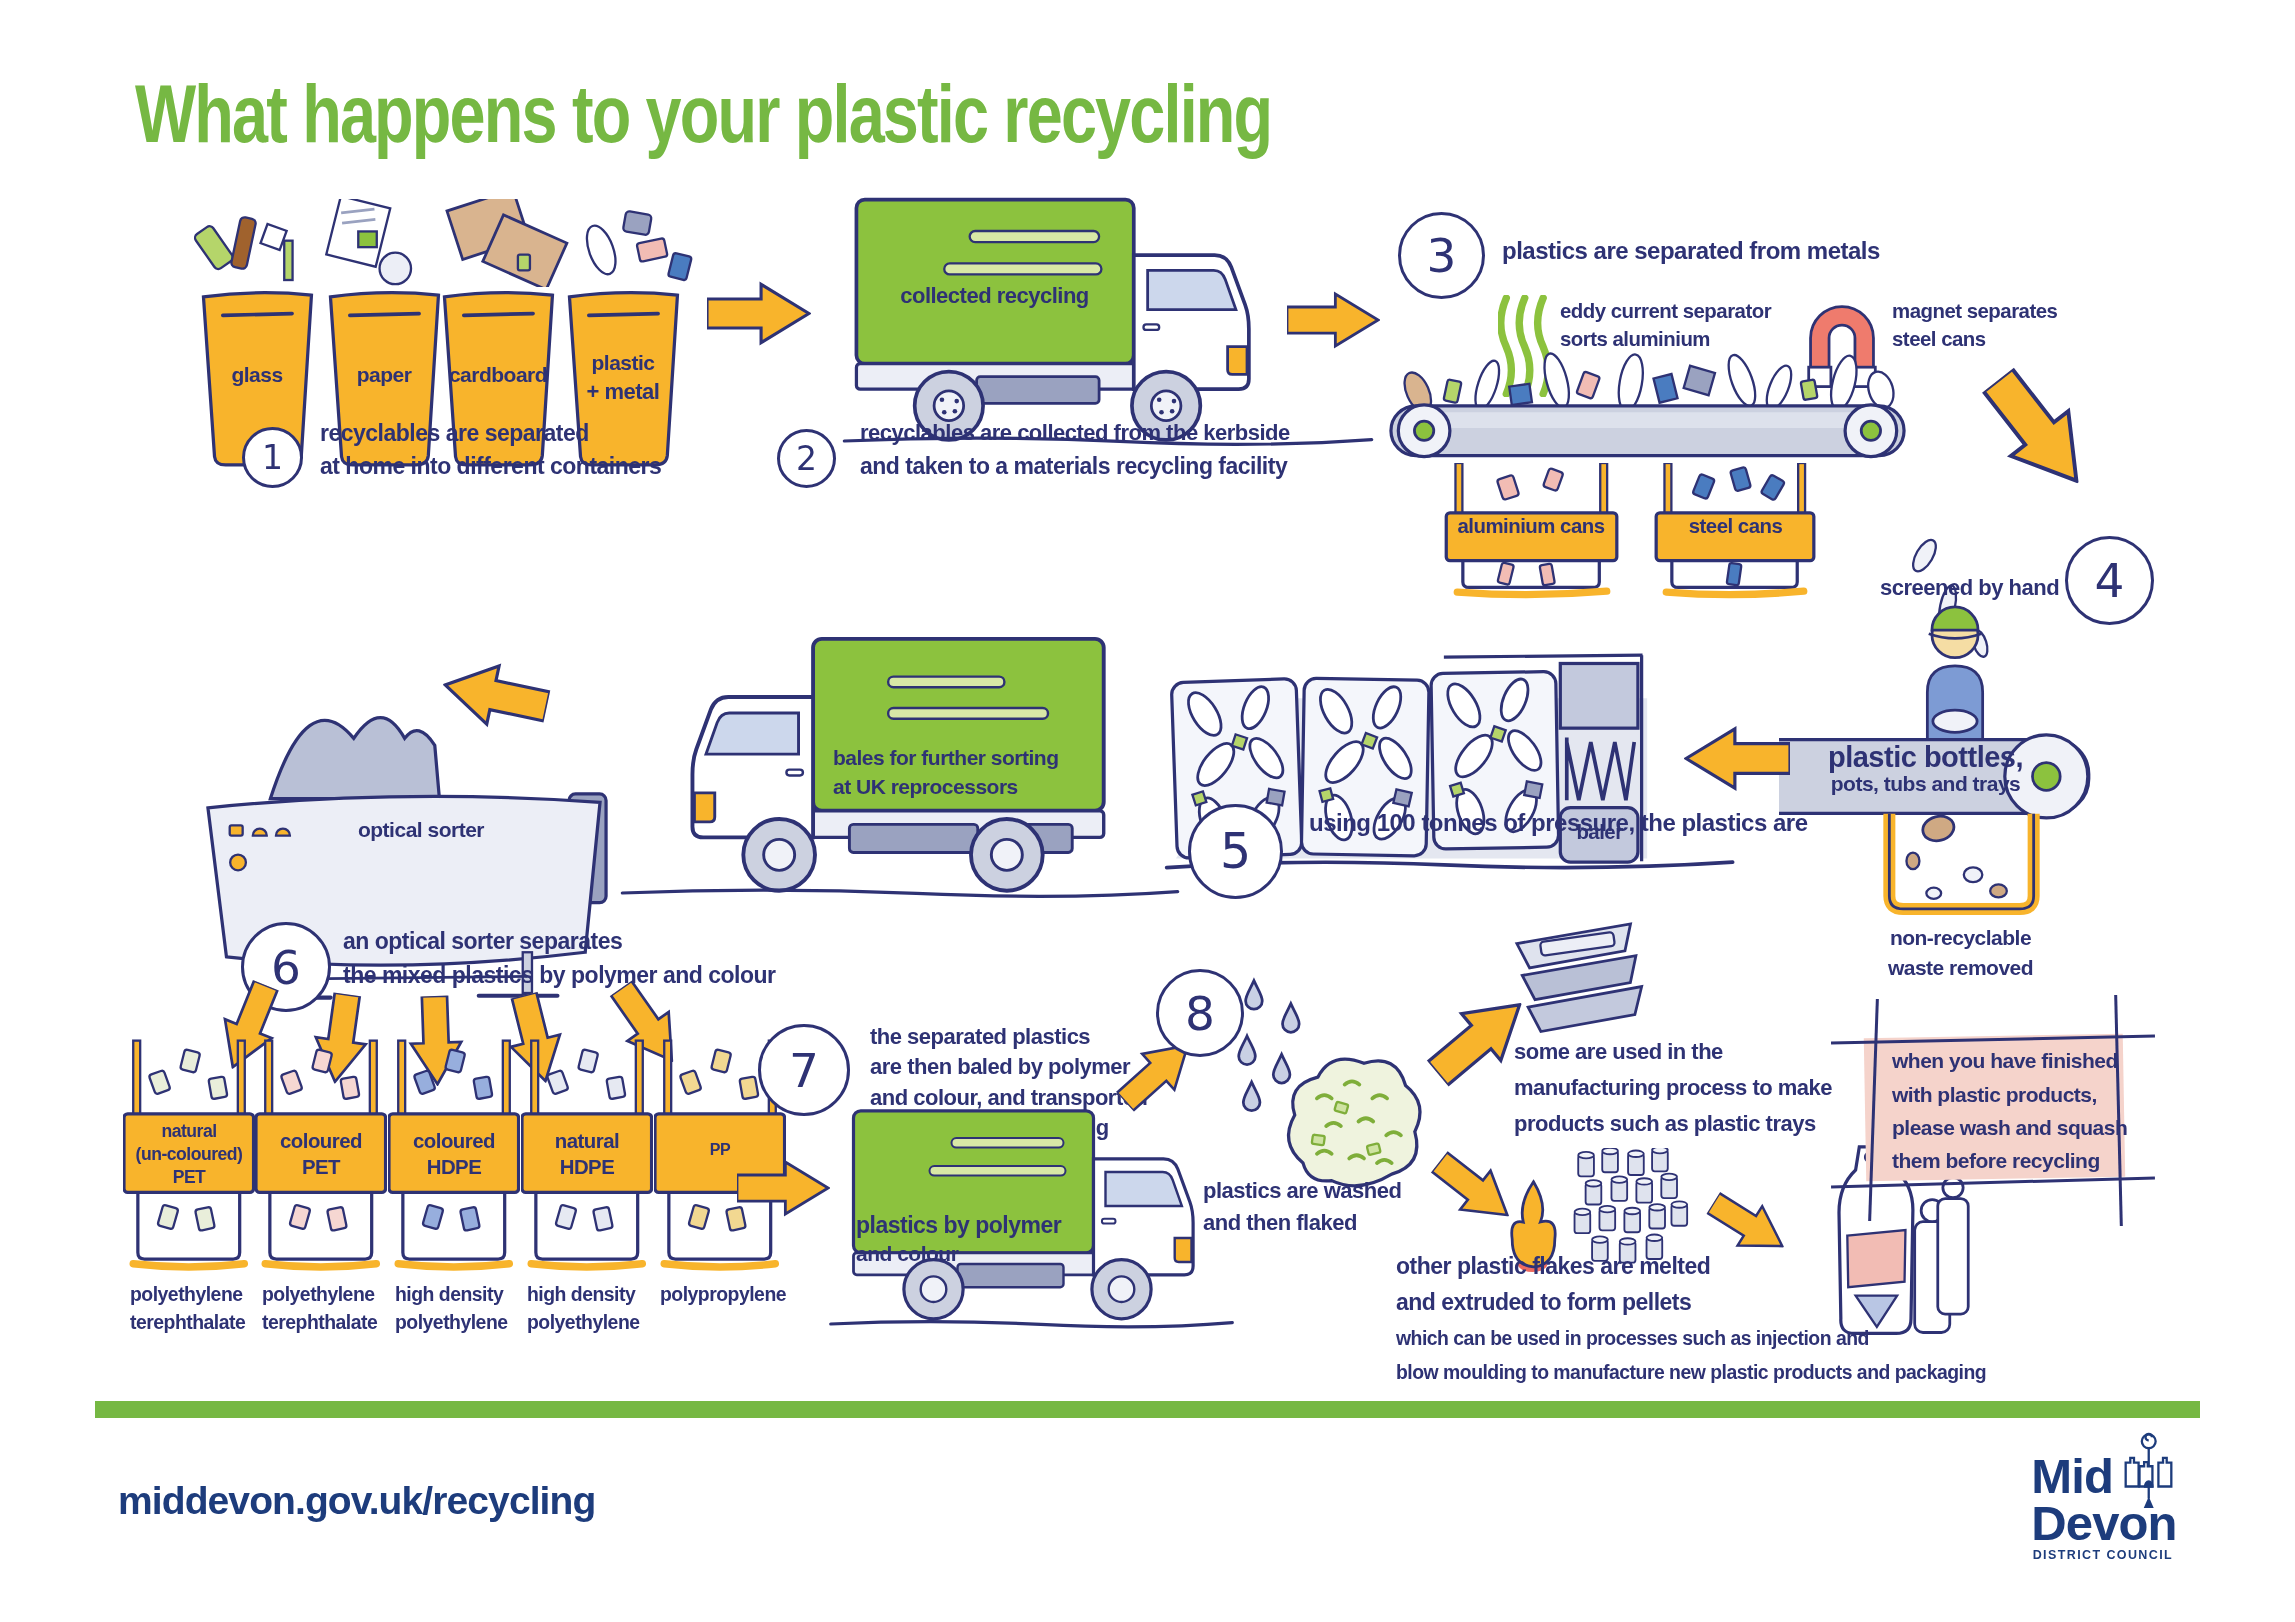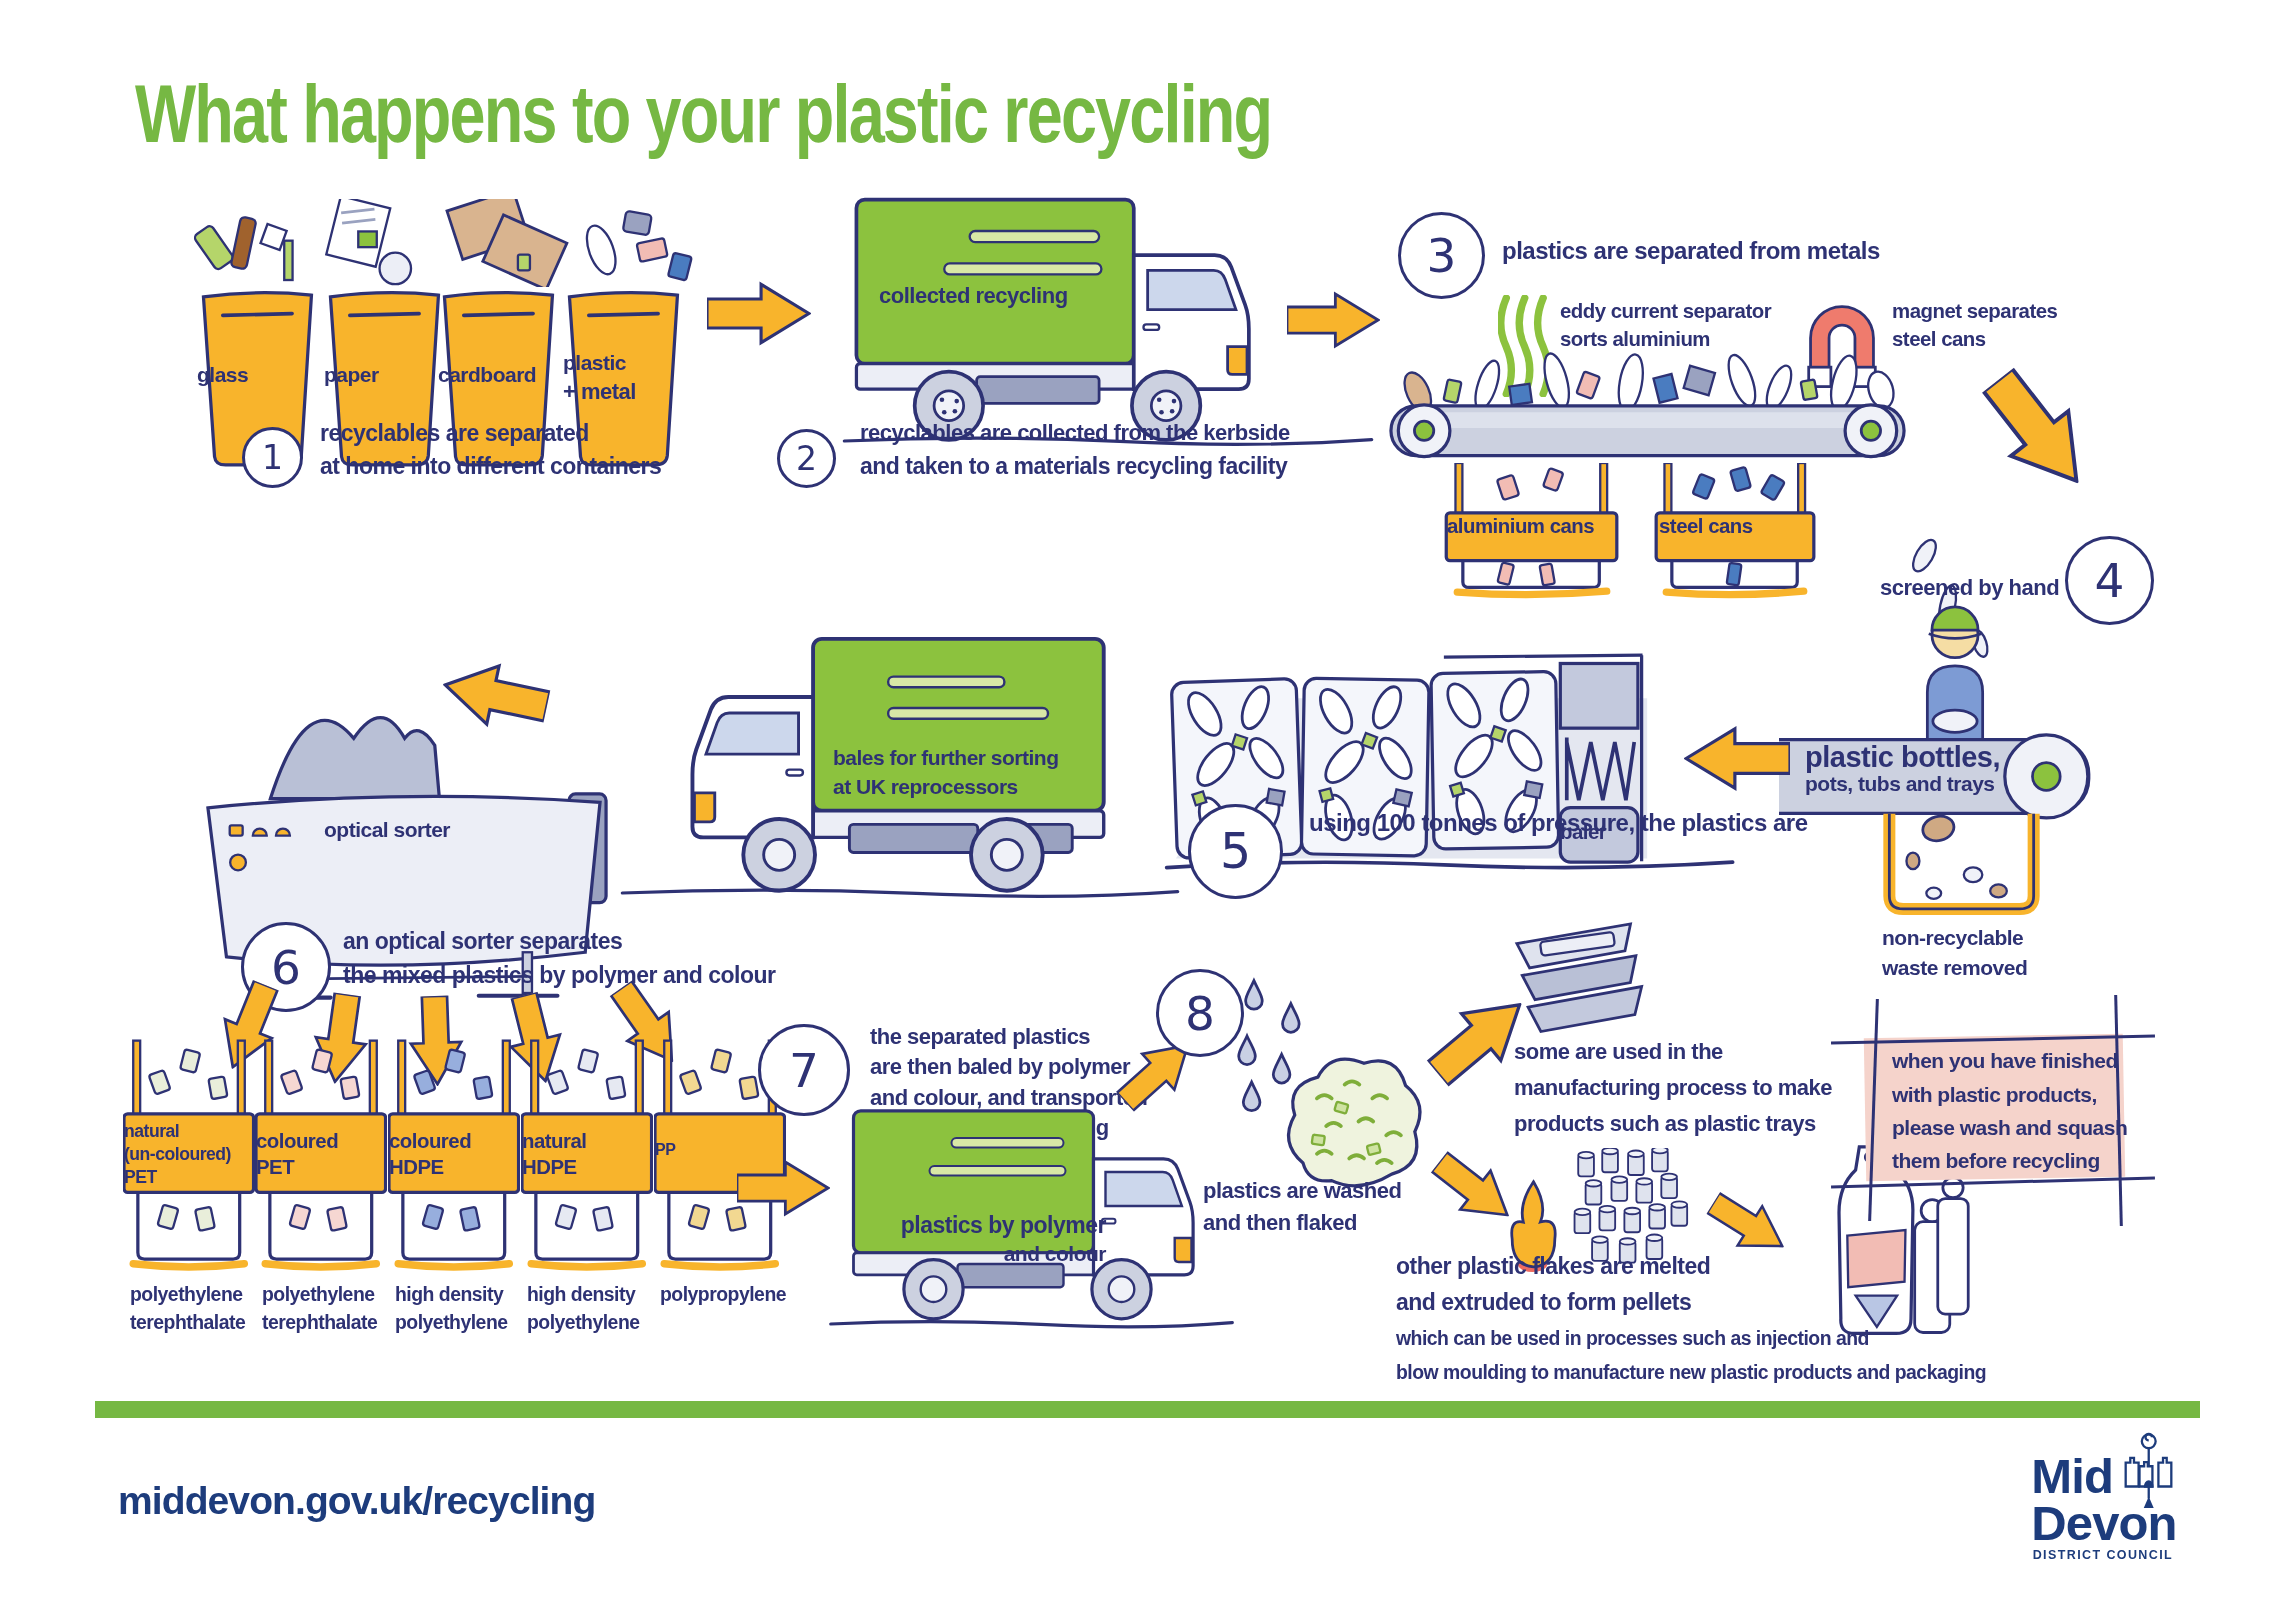--- a/index.html
+++ b/index.html
@@ -1,21 +1,21 @@
 <!DOCTYPE html>
 <html style="font-size:7.4px"><head>
 <meta charset="utf-8">
 <style>
   html,body{margin:0;padding:0;background:#fff}
   #canvas{position:relative;width:2295px;height:1623px;background:#fff;overflow:hidden;
           font-family:"Liberation Sans","DejaVu Sans",sans-serif}
   .abs{position:absolute}
   .t{color:#2e3274;font-weight:bold;white-space:nowrap;letter-spacing:-0.5px}
-  .c{}
-  .r{text-align:right}
+  .c{text-align:center}
+  .r{}
   .num{border:3.7px solid #2e3274;border-radius:50%;background:#fff;color:#2e3274;
        display:flex;align-items:center;justify-content:center;
        font-family:"DejaVu Sans",sans-serif;font-weight:normal}
 </style>
 </head>
 <body>
 
 <div id="canvas">
 
   <div class="abs" style="left:135px;top:68px;font-size:81px;font-weight:800;color:#76b843;white-space:nowrap;letter-spacing:-2.3px;transform:scaleX(.8);transform-origin:left top">What happens to your plastic recycling</div>

